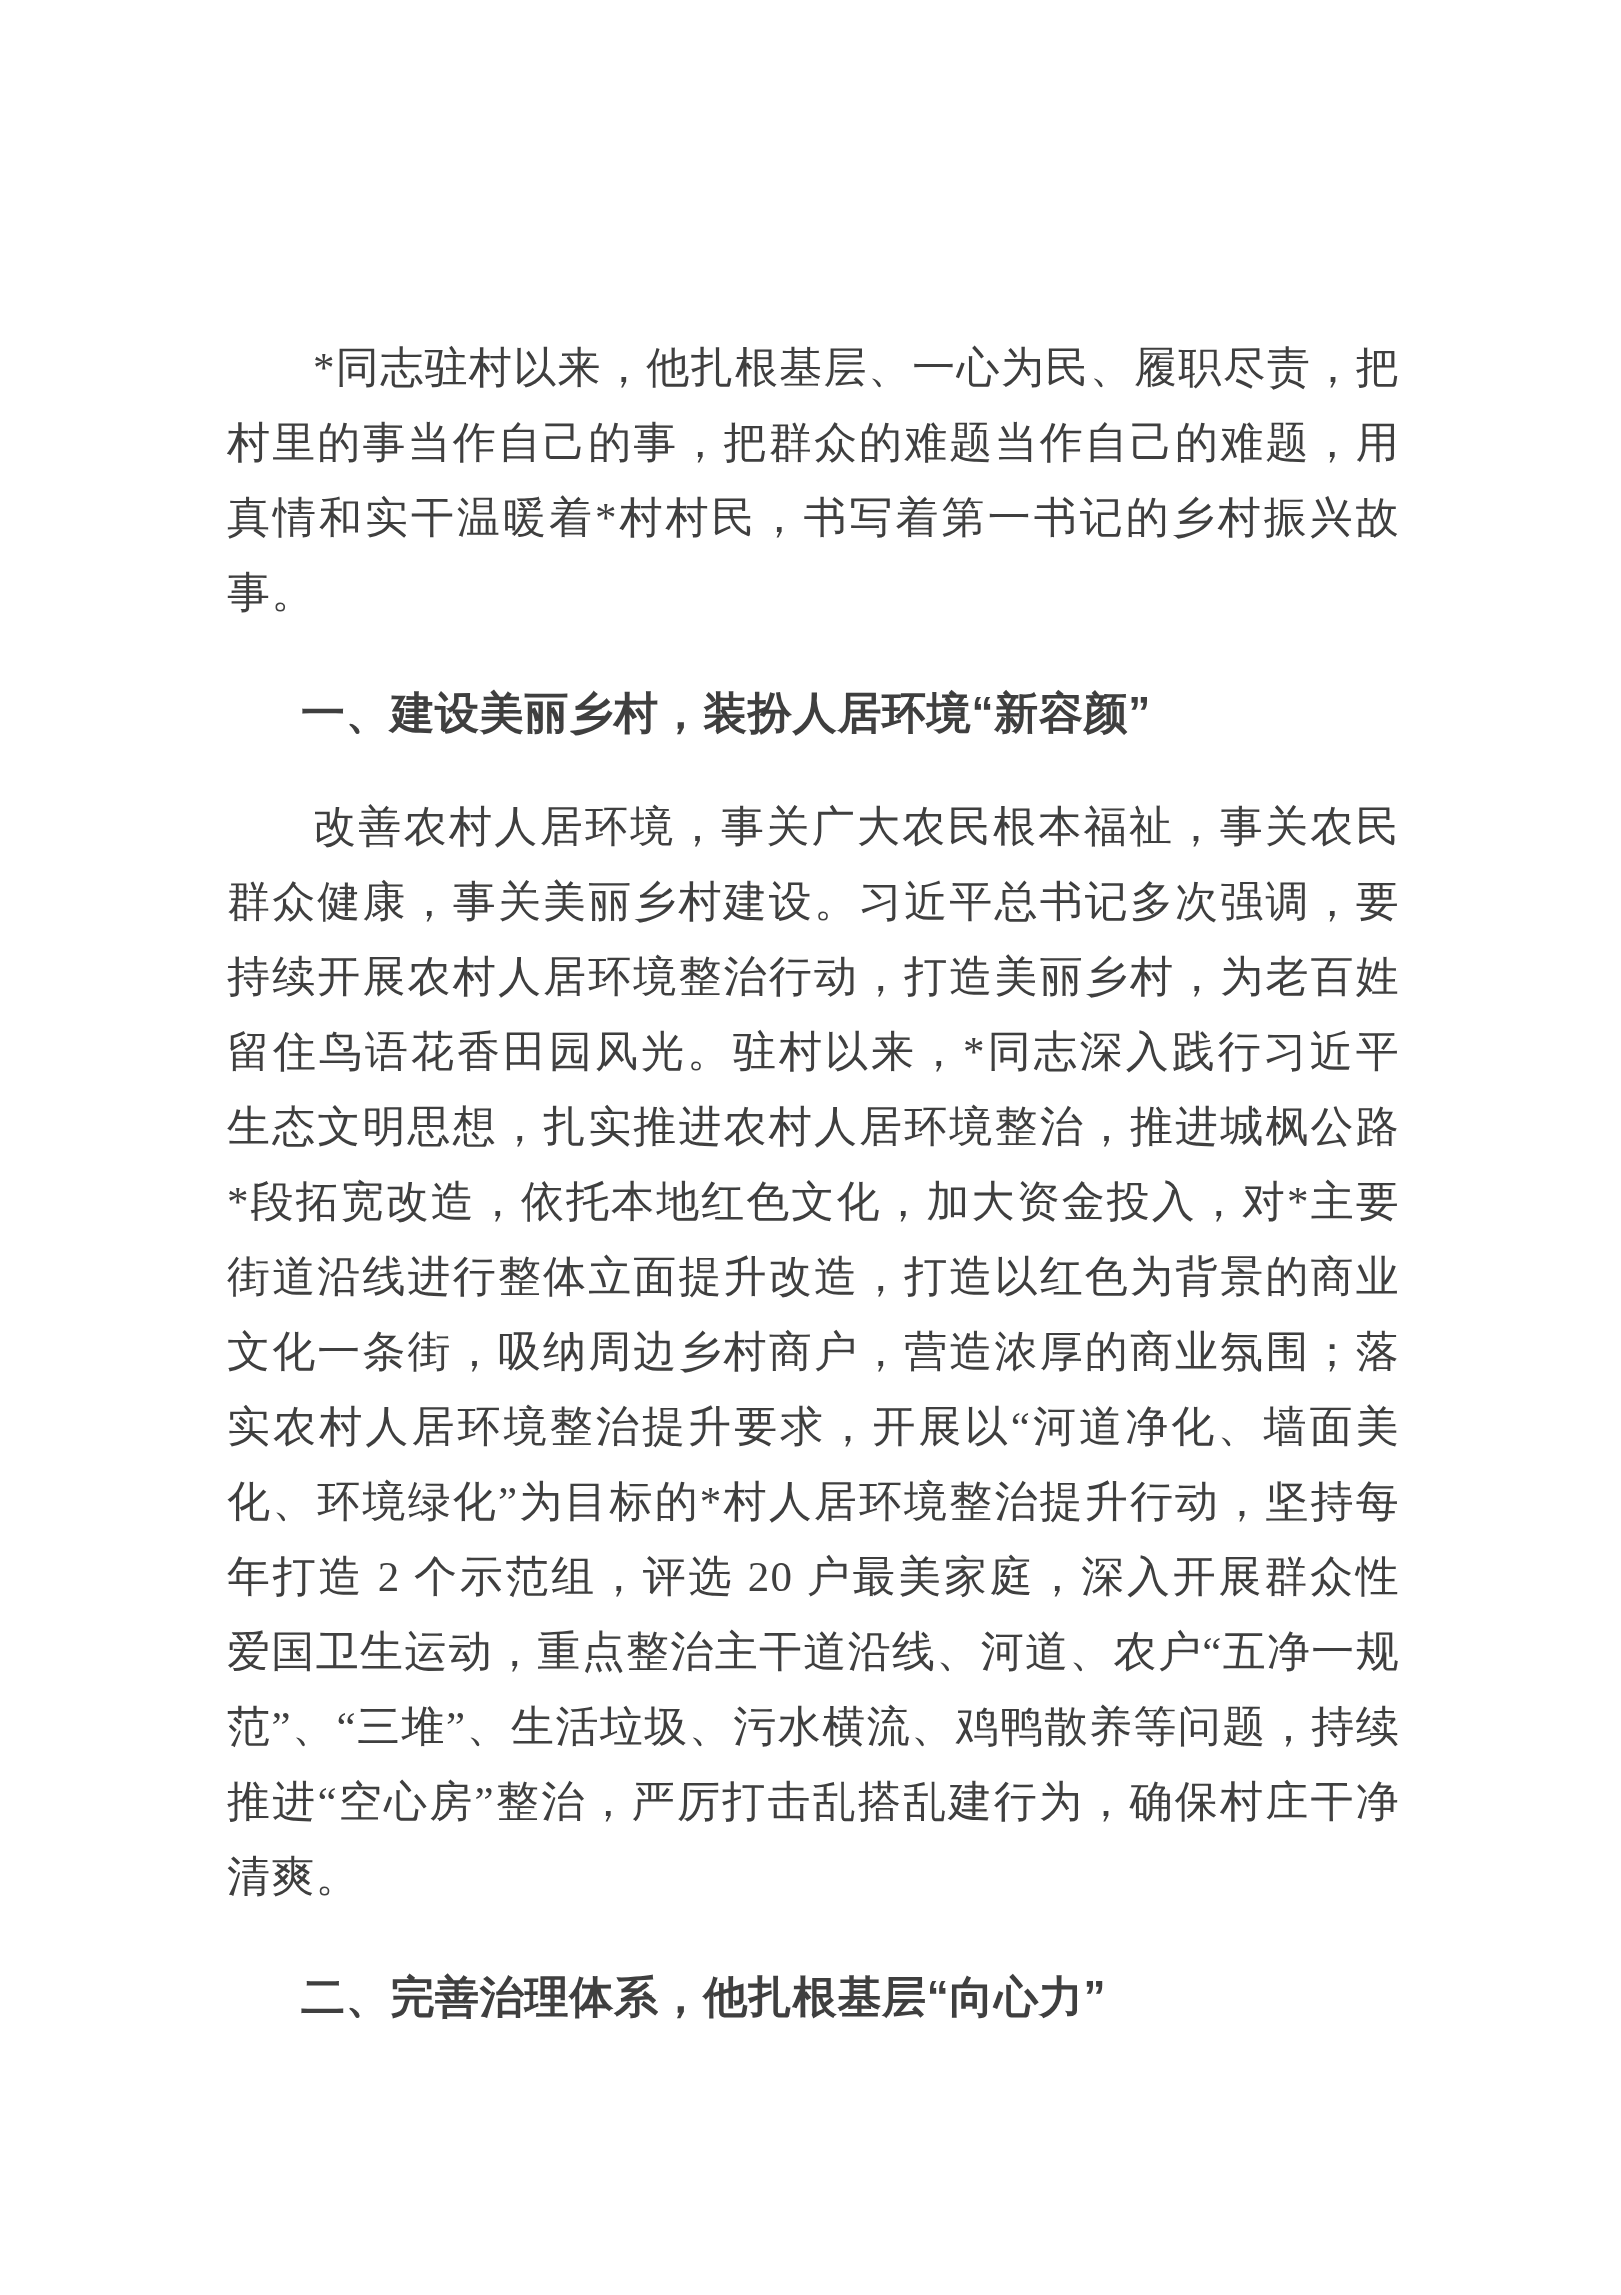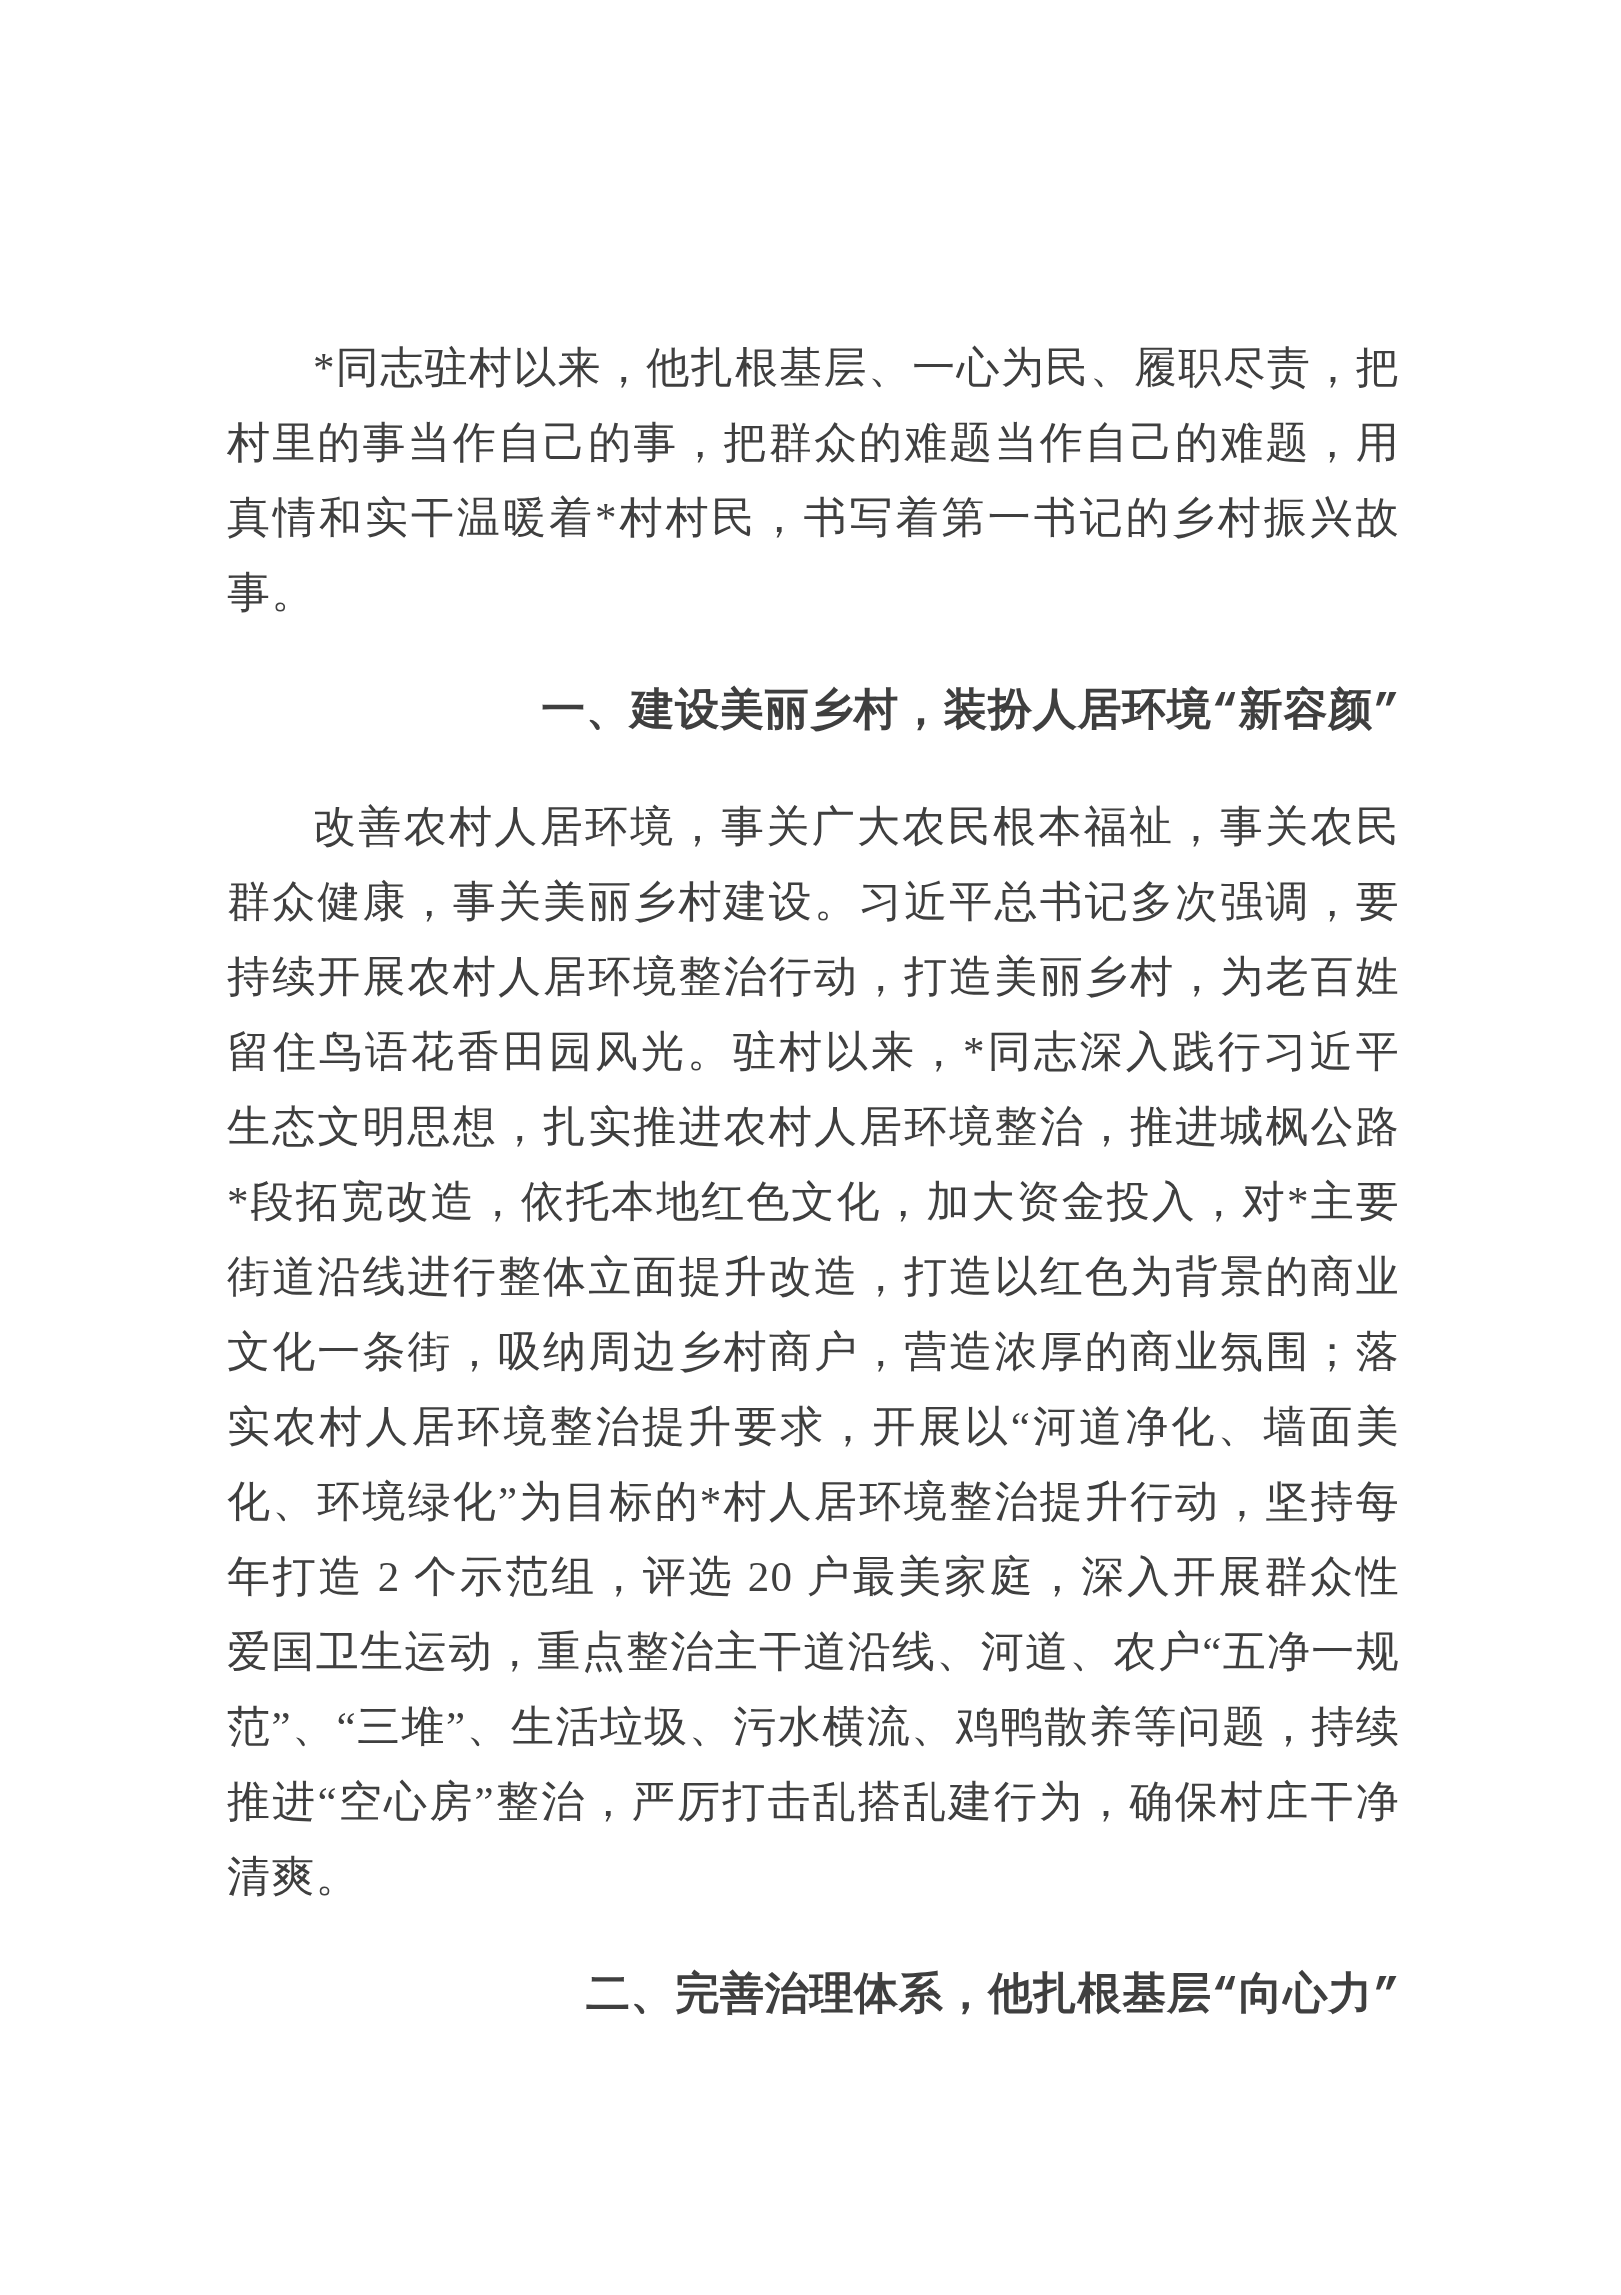--- a/index.html
+++ b/index.html
@@ -27,28 +27,28 @@
     line-height: 75px;
     letter-spacing: 1.3px;
     color: #3f3f3f;
     text-align: justify;
     text-justify: inter-character;
     text-indent: 2em;
     word-break: break-all;
   }
   .section-heading {
     margin: 45px 0 39px 0;
-    font-family: Liberation Mono, monospace;
+    font-family: Liberation Sans, sans-serif;
     font-size: 44px;
     line-height: 75px;
     letter-spacing: 0.7px;
     font-weight: 700;
     color: #3f3f3f;
     text-indent: 74px;
-    text-align: right;
+    text-align: left;
   }
 </style>
 </head>
 <body>
 
 <div class="page">
   <div class="content">
 
     <p class="body-para">*同志驻村以来，他扎根基层、一心为民、履职尽责，把村里的事当作自己的事，把群众的难题当作自己的难题，用真情和实干温暖着*村村民，书写着第一书记的乡村振兴故事。</p>
 

